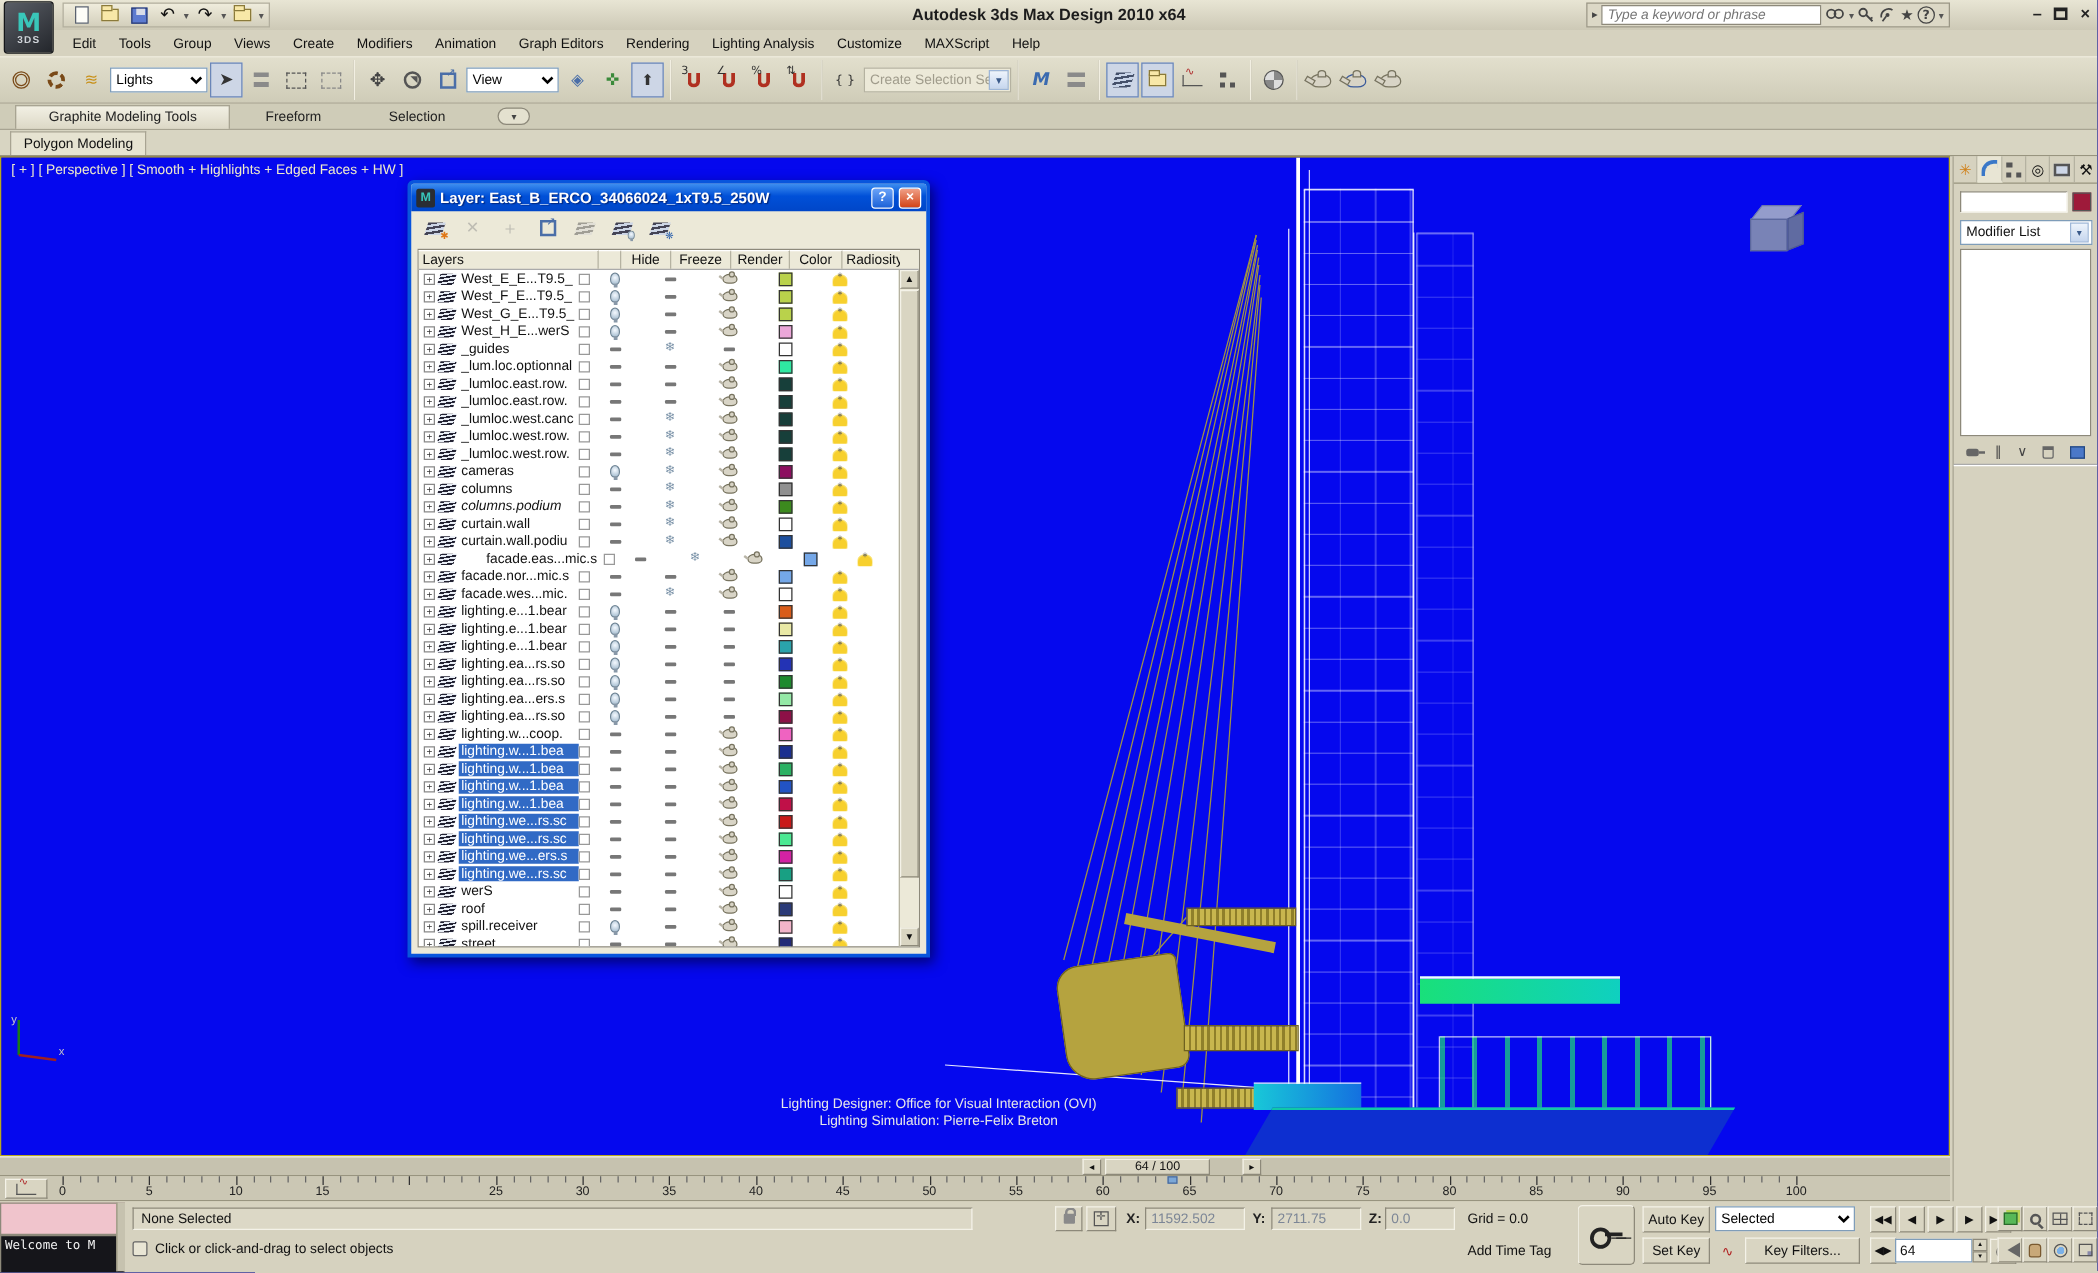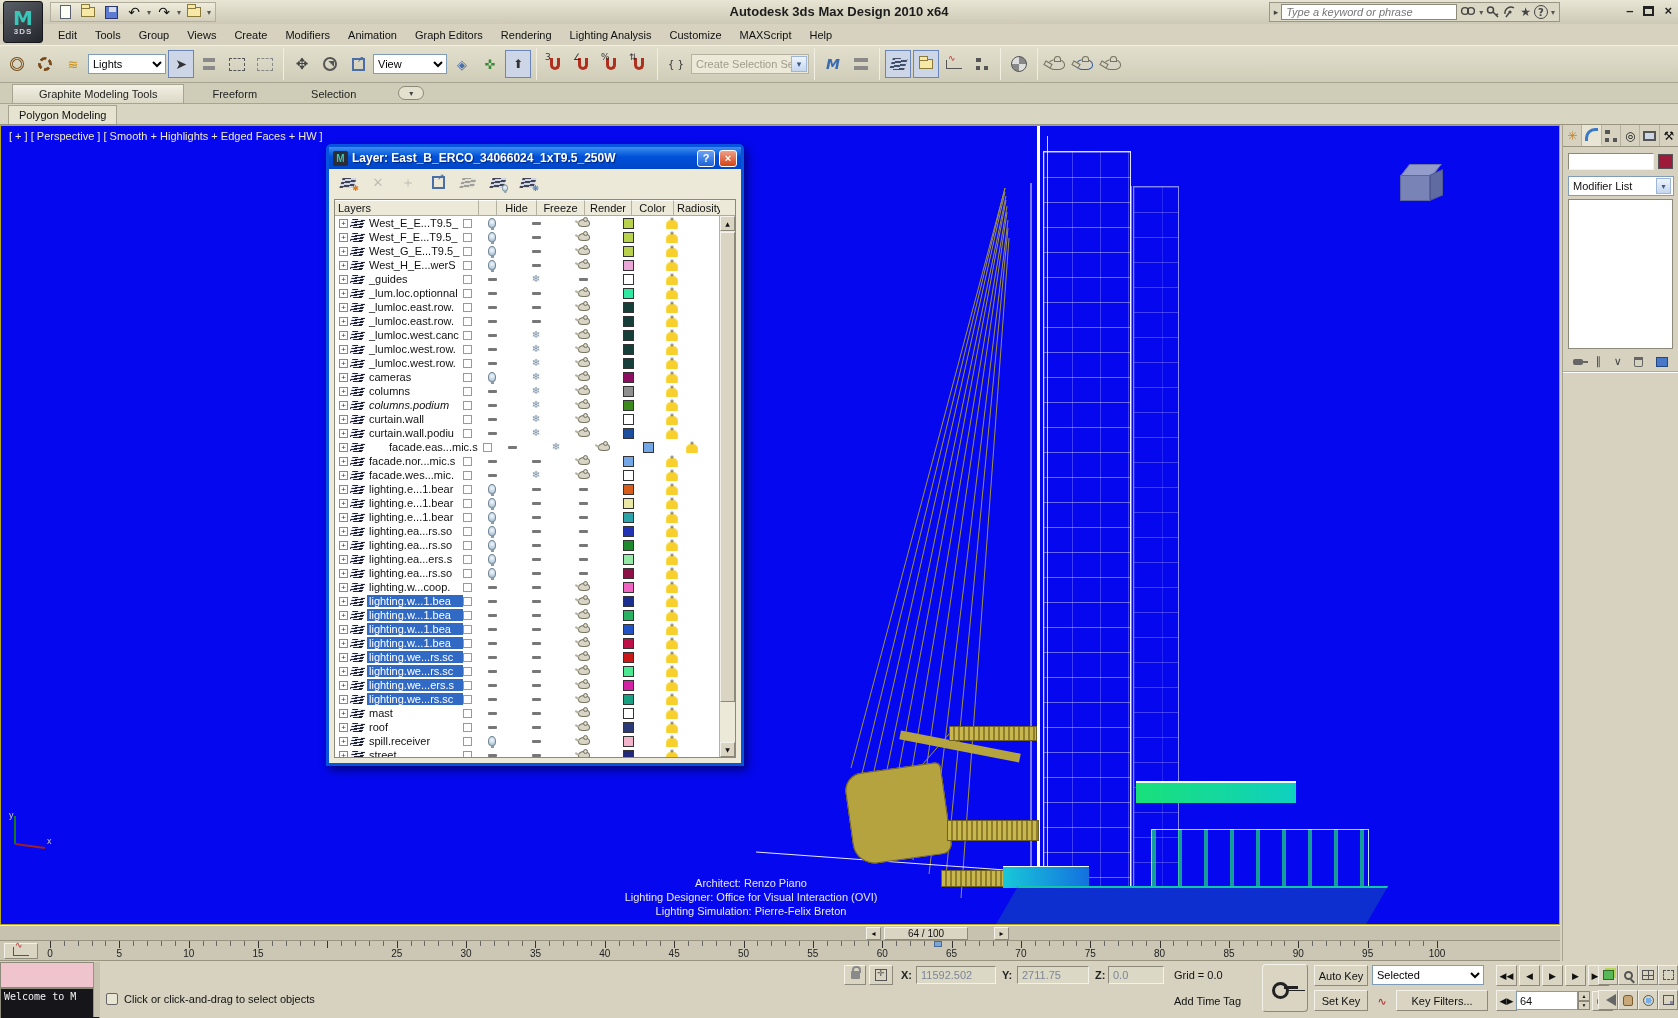--- a/index.html
+++ b/index.html
@@ -454,21 +454,20 @@
     <div class="slab3"></div>
     <div class="ground"></div>
 
     <div class="viewcube">
       <div class="vc-top"></div>
       <div class="vc-front"></div>
       <div class="vc-side"></div>
     </div>
 
     <div class="credits" id="credits">
-        <div>Architect: Renzo Piano</div>
         <div>Lighting Designer: Office for Visual Interaction (OVI)</div>
         <div>Lighting Simulation: Pierre-Felix Breton</div>
       </div>
 
     <svg class="axis" width="46" height="46">
       <line x1="8" y1="36" x2="8" y2="8" stroke="#1a7a1a" stroke-width="2"></line>
       <line x1="8" y1="36" x2="38" y2="40" stroke="#a02020" stroke-width="2"></line>
       <text x="2" y="10" fill="#c8c8c8" font-size="9" id="axisY">y</text>
       <text x="40" y="36" fill="#c8c8c8" font-size="9" id="axisX">x</text>
     </svg>
@@ -1319,21 +1318,21 @@
             <span class="cell" style="width: 42px;">
               <span class="swatch" style="background: rgb(24, 160, 131);"></span>
             </span>
             <span class="cell" style="width: 46px;">
               <span class="i-rad">*</span>
             </span>
           </div>
           <div class="layer-row">
             <span class="expandbox">+</span>
             <span class="lstack"></span>
-            <span class="nmwrap" style="width: 96px;">mast</span>
+            <span class="nmwrap" style="width: 96px;">werS</span>
             <span class="ckbox"></span>
             <span style="display: flex;">
               <span class="cell" style="width: 40px;">
                 <span class="i-dash"></span>
               </span>
               <span class="cell" style="width: 48px;">
                 <span class="i-dash"></span>
               </span>
               <span class="cell" style="width: 47px;">
                 <span class="i-teapot"></span>
@@ -1606,20 +1605,21 @@
         <div class="tlabel" style="left: 1437px;">100</div>
       </div>
     <div class="tb-marker" id="tbMarker" style="left: 933.68px;"></div>
   </div>
 
   <div class="statusbar">
     <div class="mx-pink"></div>
     <div class="mx-dark">Welcome to M</div>
     <div class="mx-scroll"></div>
 
+    <div class="sel-field">None Selected</div>
     <div class="prompt">
       <span class="picon"></span>
       <span>Click or click-and-drag to select objects</span>
     </div>
 
     <div class="lockbtn btn">
         <span class="padlock"></span>
       </div>
     <div class="absbtn btn">
         <span class="absglyph"></span>

